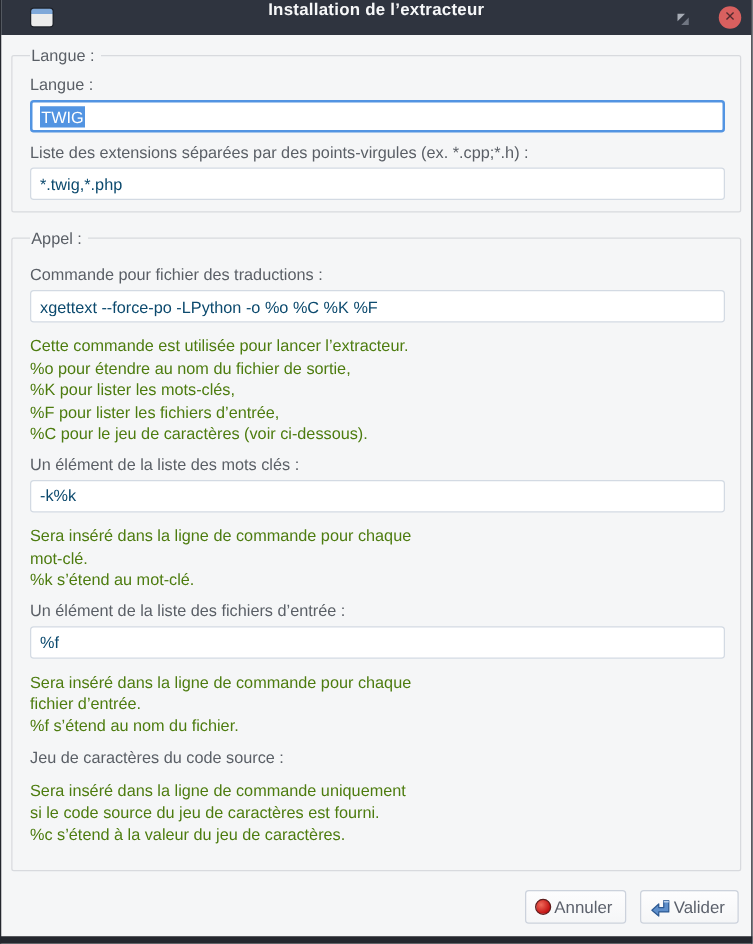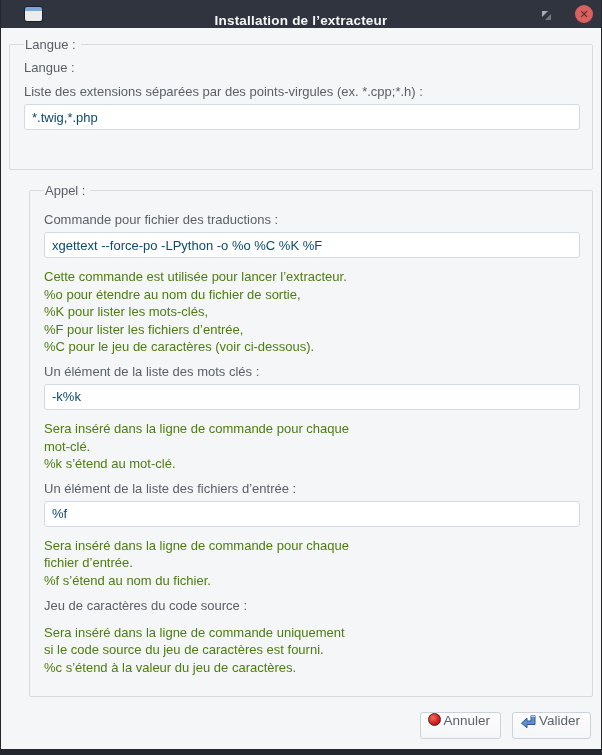--- a/index.html
+++ b/index.html
@@ -12,21 +12,21 @@
     border-right:1px solid #24272e;
     border-bottom:6px solid #24272e;
     font-family:"Liberation Sans","DejaVu Sans",sans-serif;
     font-size:13px;
     overflow:hidden;
   }
   
   .titlebar{
     position:absolute;top:0;left:-1px;right:-1px;height:28px;
     background:#2f343f;
-    display:flex;align-items:flex-end;
+    display:flex;align-items:flex-start;
   }
   .titlebar .win-icon{
     position:absolute;left:25px;top:7px;width:17px;height:14px;
     border-radius:2px;
     background:linear-gradient(#7fa8d9 0 4px,#ececec 4px);
     box-shadow:0 0 0 1px rgba(0,0,0,.35);
   }
   .titlebar .title{
     flex:1;text-align:center;
     color:#f6f7f8;font-weight:bold;font-size:13.5px;
@@ -46,21 +46,21 @@
   fieldset{
     position:absolute;left:8px;right:8px;margin:0;
     border:1px solid #d8dade;border-radius:2px;
     padding:0 12px 8px 14px;
   }
   fieldset legend{
     padding:0 5px 0 1px;margin-left:0;
     color:#5a5f66;font-size:13px;
   }
   #group-langue{top:37px;height:133px;}
-  #group-appel{top:183px;height:514px;margin-left:20px;}
+  #group-appel{top:183px;height:514px;}
   .field-label{
     color:#5a5f66;line-height:16px;margin:8px 0 4px 0;
   }
   .first-label{margin-top:14px;}
   .help{
     color:#4d7c0f;line-height:17.6px;margin-top:10px;
     white-space:pre-line;
   }
   
   .text-input{
@@ -79,21 +79,21 @@
   }
   .fake-input .selection{
     background:#5294e2;color:#ffffff;padding:1px 1px;
   }
   
   .button-row{
     position:absolute;top:712px;right:10px;
     display:flex;gap:11px;
   }
   .btn{
-    display:flex;gap:2px;
+    display:flex;align-items:center;gap:2px;
     height:27px;padding:0 10px 0 7px;
     background:linear-gradient(#fdfdfe,#f5f6f7);
     border:1px solid #ccd2dc;border-radius:3px;
     font-family:"Liberation Sans","DejaVu Sans",sans-serif;
     font-size:13.5px;color:#5c616c;
     cursor:default;
   }
   .cancel-dot{
     width:13px;height:13px;border-radius:50%;
     background:radial-gradient(circle at 35% 35%,#ef6a5a,#c41414 70%);
@@ -114,20 +114,23 @@
         <path d="M4 10 L10 10 L10 4 Z" fill="#707682"></path>
       </svg>
     </span>
     <span class="close">✕</span>
   </div>
 
   <fieldset id="group-langue">
     <legend>Langue :</legend>
 
     <div class="field-label">Langue :</div>
+    <div class="fake-input" role="textbox">
+      <span class="selection">TWIG</span>
+    </div>
 
     <div class="field-label">Liste des extensions séparées par des points-virgules (ex. *.cpp;*.h) :</div>
     <input class="text-input" type="text" value="*.twig,*.php" style="">
   </fieldset>
 
   <fieldset id="group-appel">
     <legend>Appel :</legend>
 
     <div class="field-label first-label">Commande pour fichier des traductions :</div>
     <input class="text-input" type="text" value="xgettext --force-po -LPython -o %o %C %K %F" style="">

